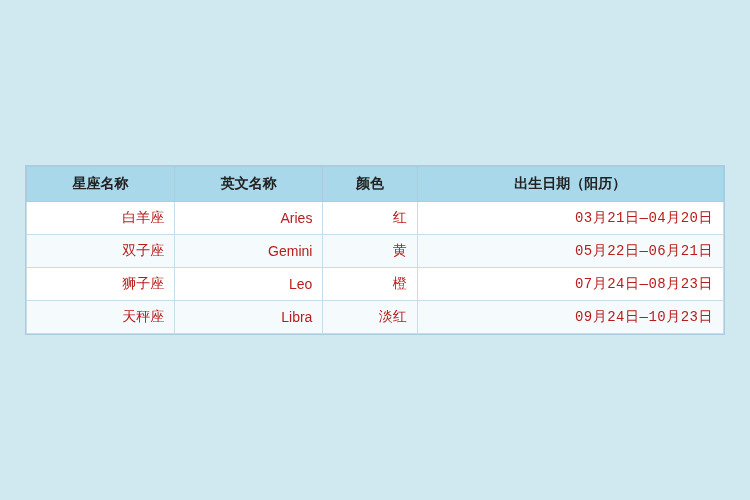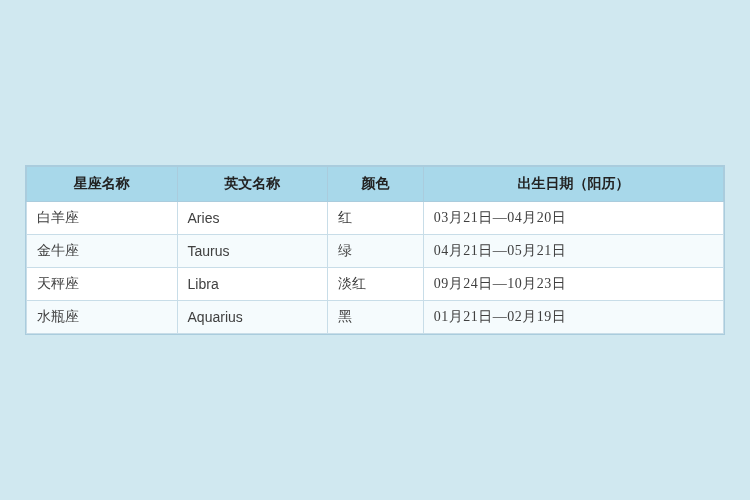--- a/index.html
+++ b/index.html
@@ -47,31 +47,31 @@
       background-color: #ffffff;
     }
 
     tbody tr:nth-child(even) {
       background-color: #f5fbfd;
     }
 
     tbody td {
       padding: 7px 10px;
       border: 1px solid #c8dde8;
-      text-align: left;
-      color: #404040;
+      text-align: right;
+      color: #b91c1c;
       font-size: 14px;
     }
 
     tbody td:nth-child(2) {
       font-family: Arial, sans-serif;
     }
 
     tbody td:nth-child(4) {
-      font-family: Liberation Serif, serif;
+      font-family: Liberation Mono, monospace;
       letter-spacing: 0.5px;
     }
   </style>
 </head>
 <body>
 
 <div class="container">
   <table>
     <thead>
       <tr>
@@ -82,32 +82,32 @@
       </tr>
     </thead>
     <tbody id="table-body">
     <tr>
           <td>白羊座</td>
           <td>Aries</td>
           <td>红</td>
           <td>03月21日—04月20日</td>
         </tr>
         <tr>
-          <td>金牛座</td>
-          <td>Taurus</td>
-          <td>绿</td>
-          <td>04月21日—05月21日</td>
+          <td>双子座</td>
+          <td>Gemini</td>
+          <td>黄</td>
+          <td>05月22日—06月21日</td>
+        </tr>
+        <tr>
+          <td>狮子座</td>
+          <td>Leo</td>
+          <td>橙</td>
+          <td>07月24日—08月23日</td>
         </tr>
         <tr>
           <td>天秤座</td>
           <td>Libra</td>
           <td>淡红</td>
           <td>09月24日—10月23日</td>
         </tr>
-        <tr>
-          <td>水瓶座</td>
-          <td>Aquarius</td>
-          <td>黑</td>
-          <td>01月21日—02月19日</td>
-        </tr>
       </tbody>
   </table>
 </div>
 
 </body></html>

